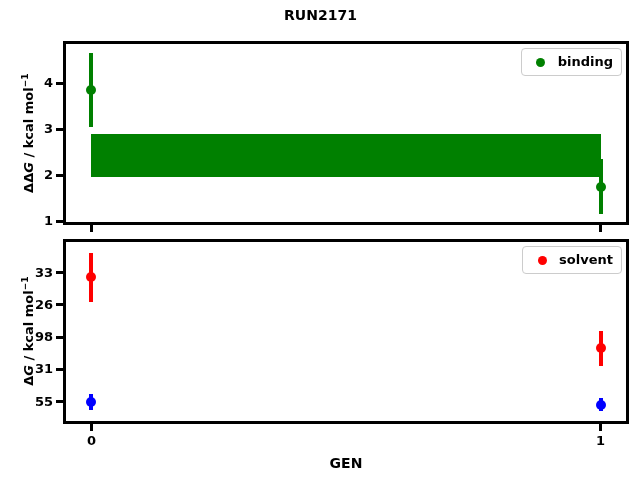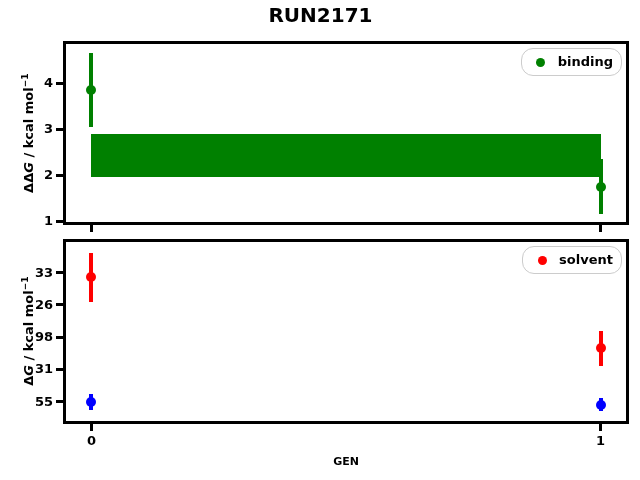--- a/index.html
+++ b/index.html
@@ -8,21 +8,21 @@
     position: relative;
     width: 640px; height: 480px;
     background: #ffffff;
     font-family: "DejaVu Sans", sans-serif;
     color: #000;
     overflow: hidden;
   }
   .fig-title {
     position: absolute; top: 7px; left: 0; width: 628px;
     text-align: center;
-    font-size: 20px; font-weight: 700; line-height: 16px; padding-left: 13px;
+    font-size: 14px; font-weight: 700; line-height: 16px; padding-left: 13px;
   }
   .panel { position: absolute; inset: 0; }
   .plot-frame {
     position: absolute;
     border: 3px solid #000;
     background: #ffffff;
   }
   .panel-top .plot-frame  { left: 63px; top: 41px;  width: 566px; height: 184px; }
   .panel-bottom .plot-frame { left: 63px; top: 239px; width: 566px; height: 185px; }
   .plot-area { position: absolute; inset: 0; }
@@ -53,28 +53,28 @@
     transform: rotate(-90deg);
     white-space: nowrap;
     font-size: 13px; font-weight: 700;
   }
   .ylabel i { font-style: italic; }
   .ylabel sup { font-size: 9px; }
 
   .xlabel {
     position: absolute; left: 66px; top: 455px; width: 560px;
     text-align: center;
-    font-size: 11px; font-weight: 700;
+    font-size: 14px; font-weight: 700;
   }
 
   .legend {
     position: absolute; top: 4px; right: 4px;
     background: #ffffff;
     border: 1px solid #cccccc;
-    border-radius: 12px;
+    border-radius: 4px;
     padding: 3px 8px 3px 2px;
   }
   .legend-row { display: flex; align-items: center; height: 20px; }
   .swatch {
     width: 34px; display: flex; align-items: center; justify-content: center;
     flex: 0 0 34px;
   }
   .swatch-dot { width: 9px; height: 9px; border-radius: 50%; display: block; }
   .swatch-dotted { width: 26px; height: 0; border-top: 3px dotted #008000; display: block; }
   .legend-label {

